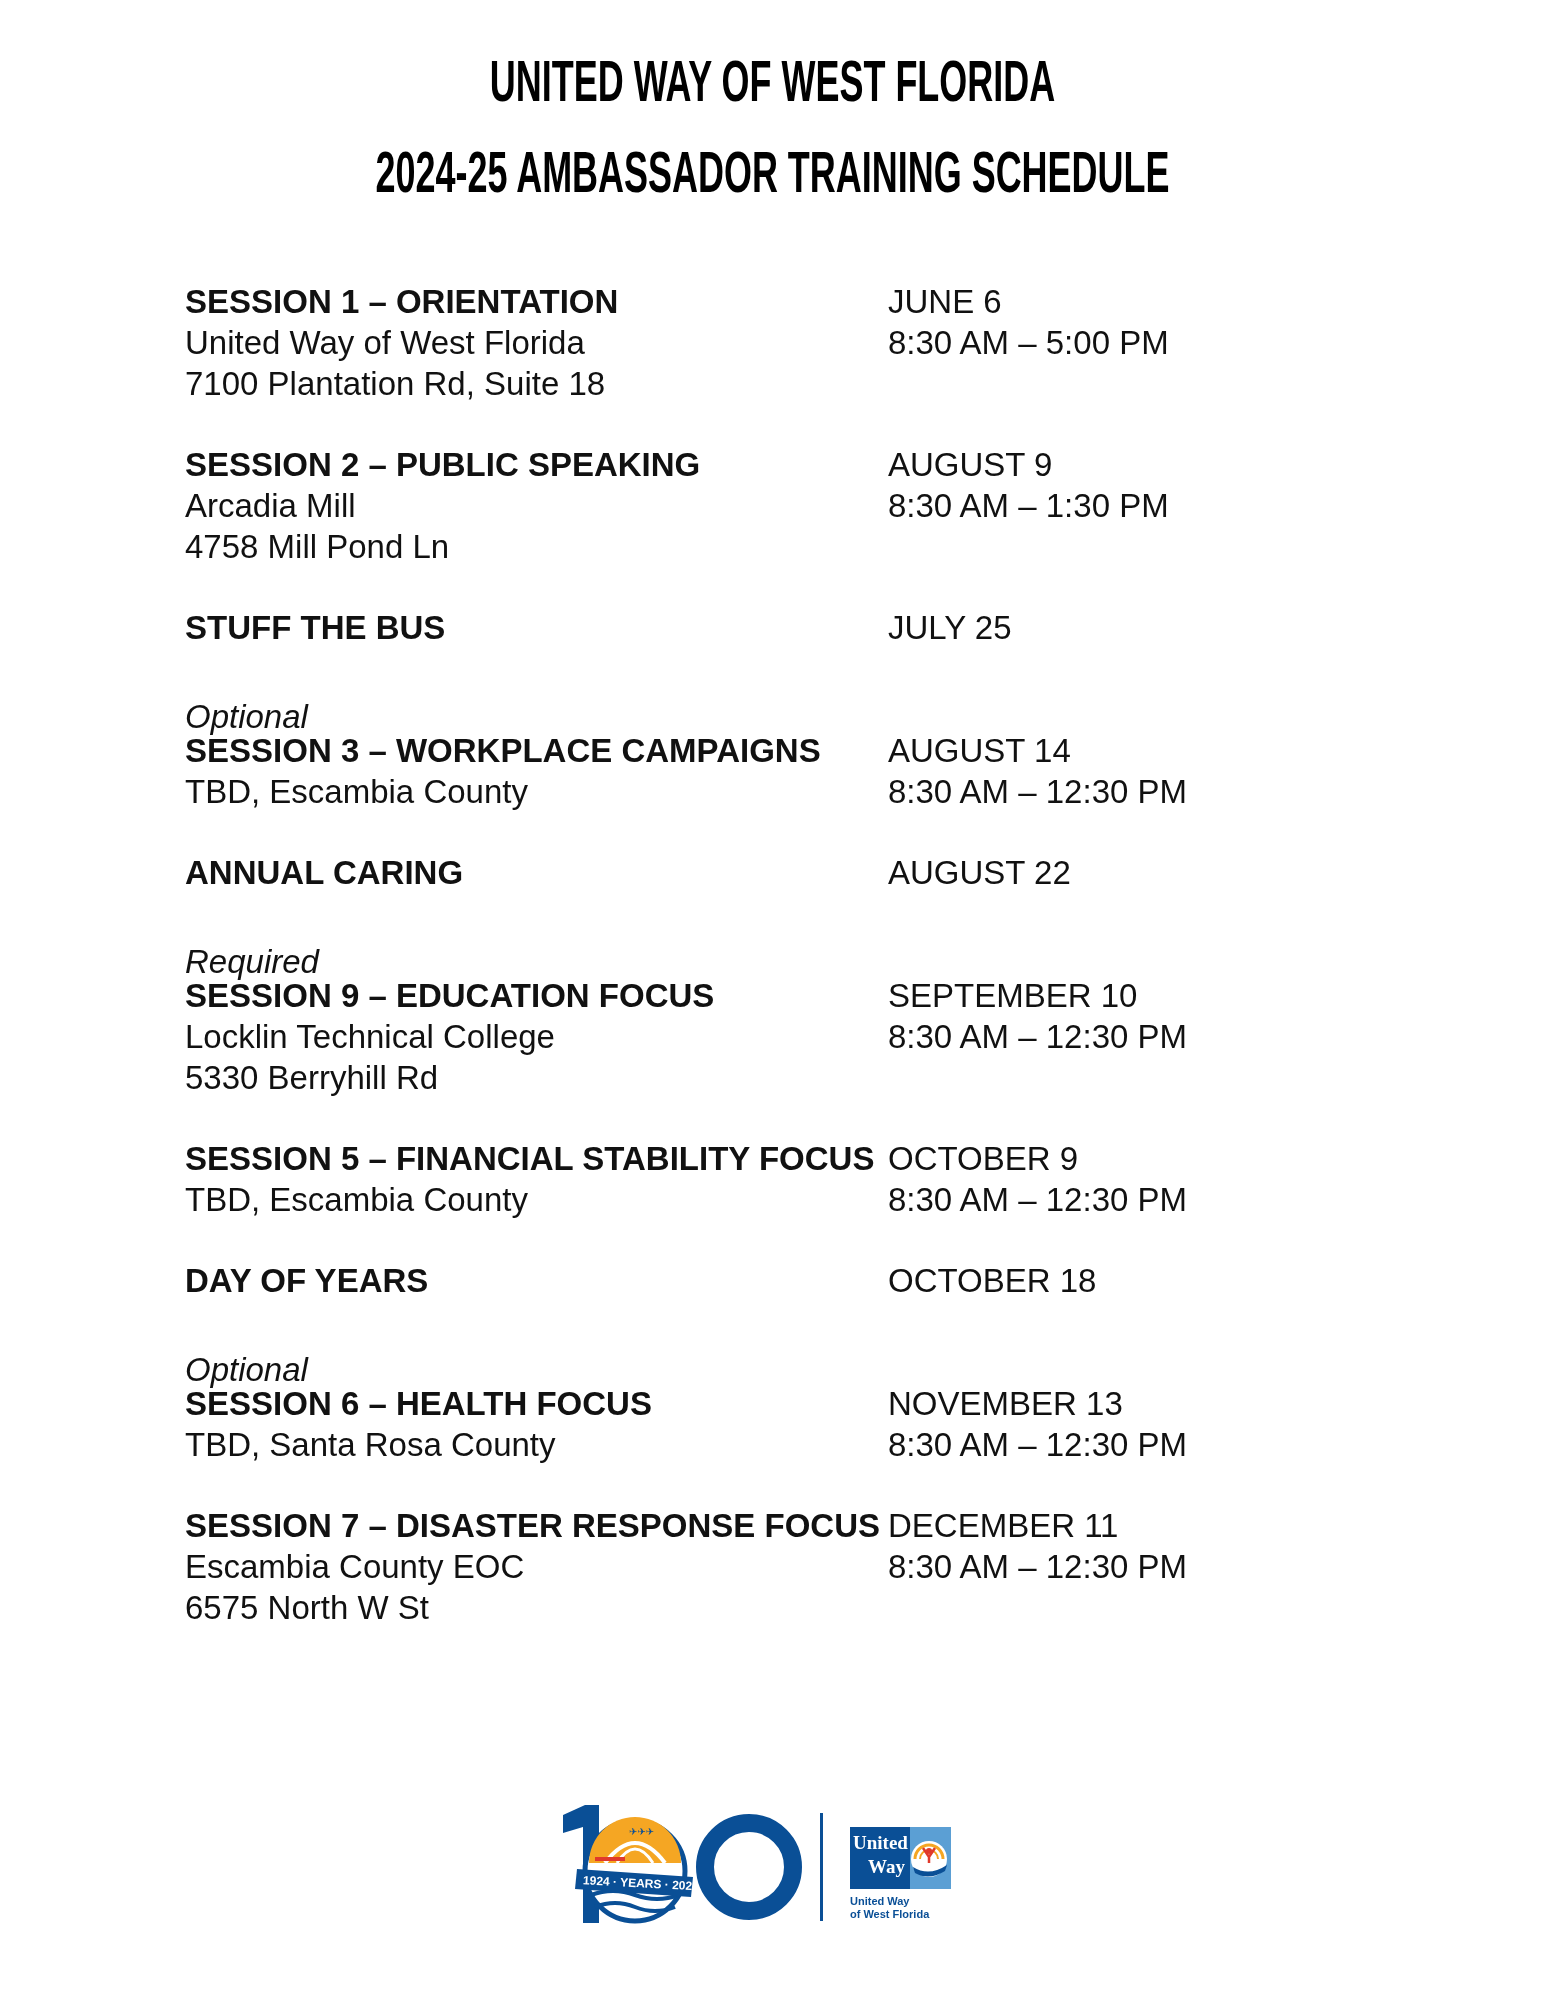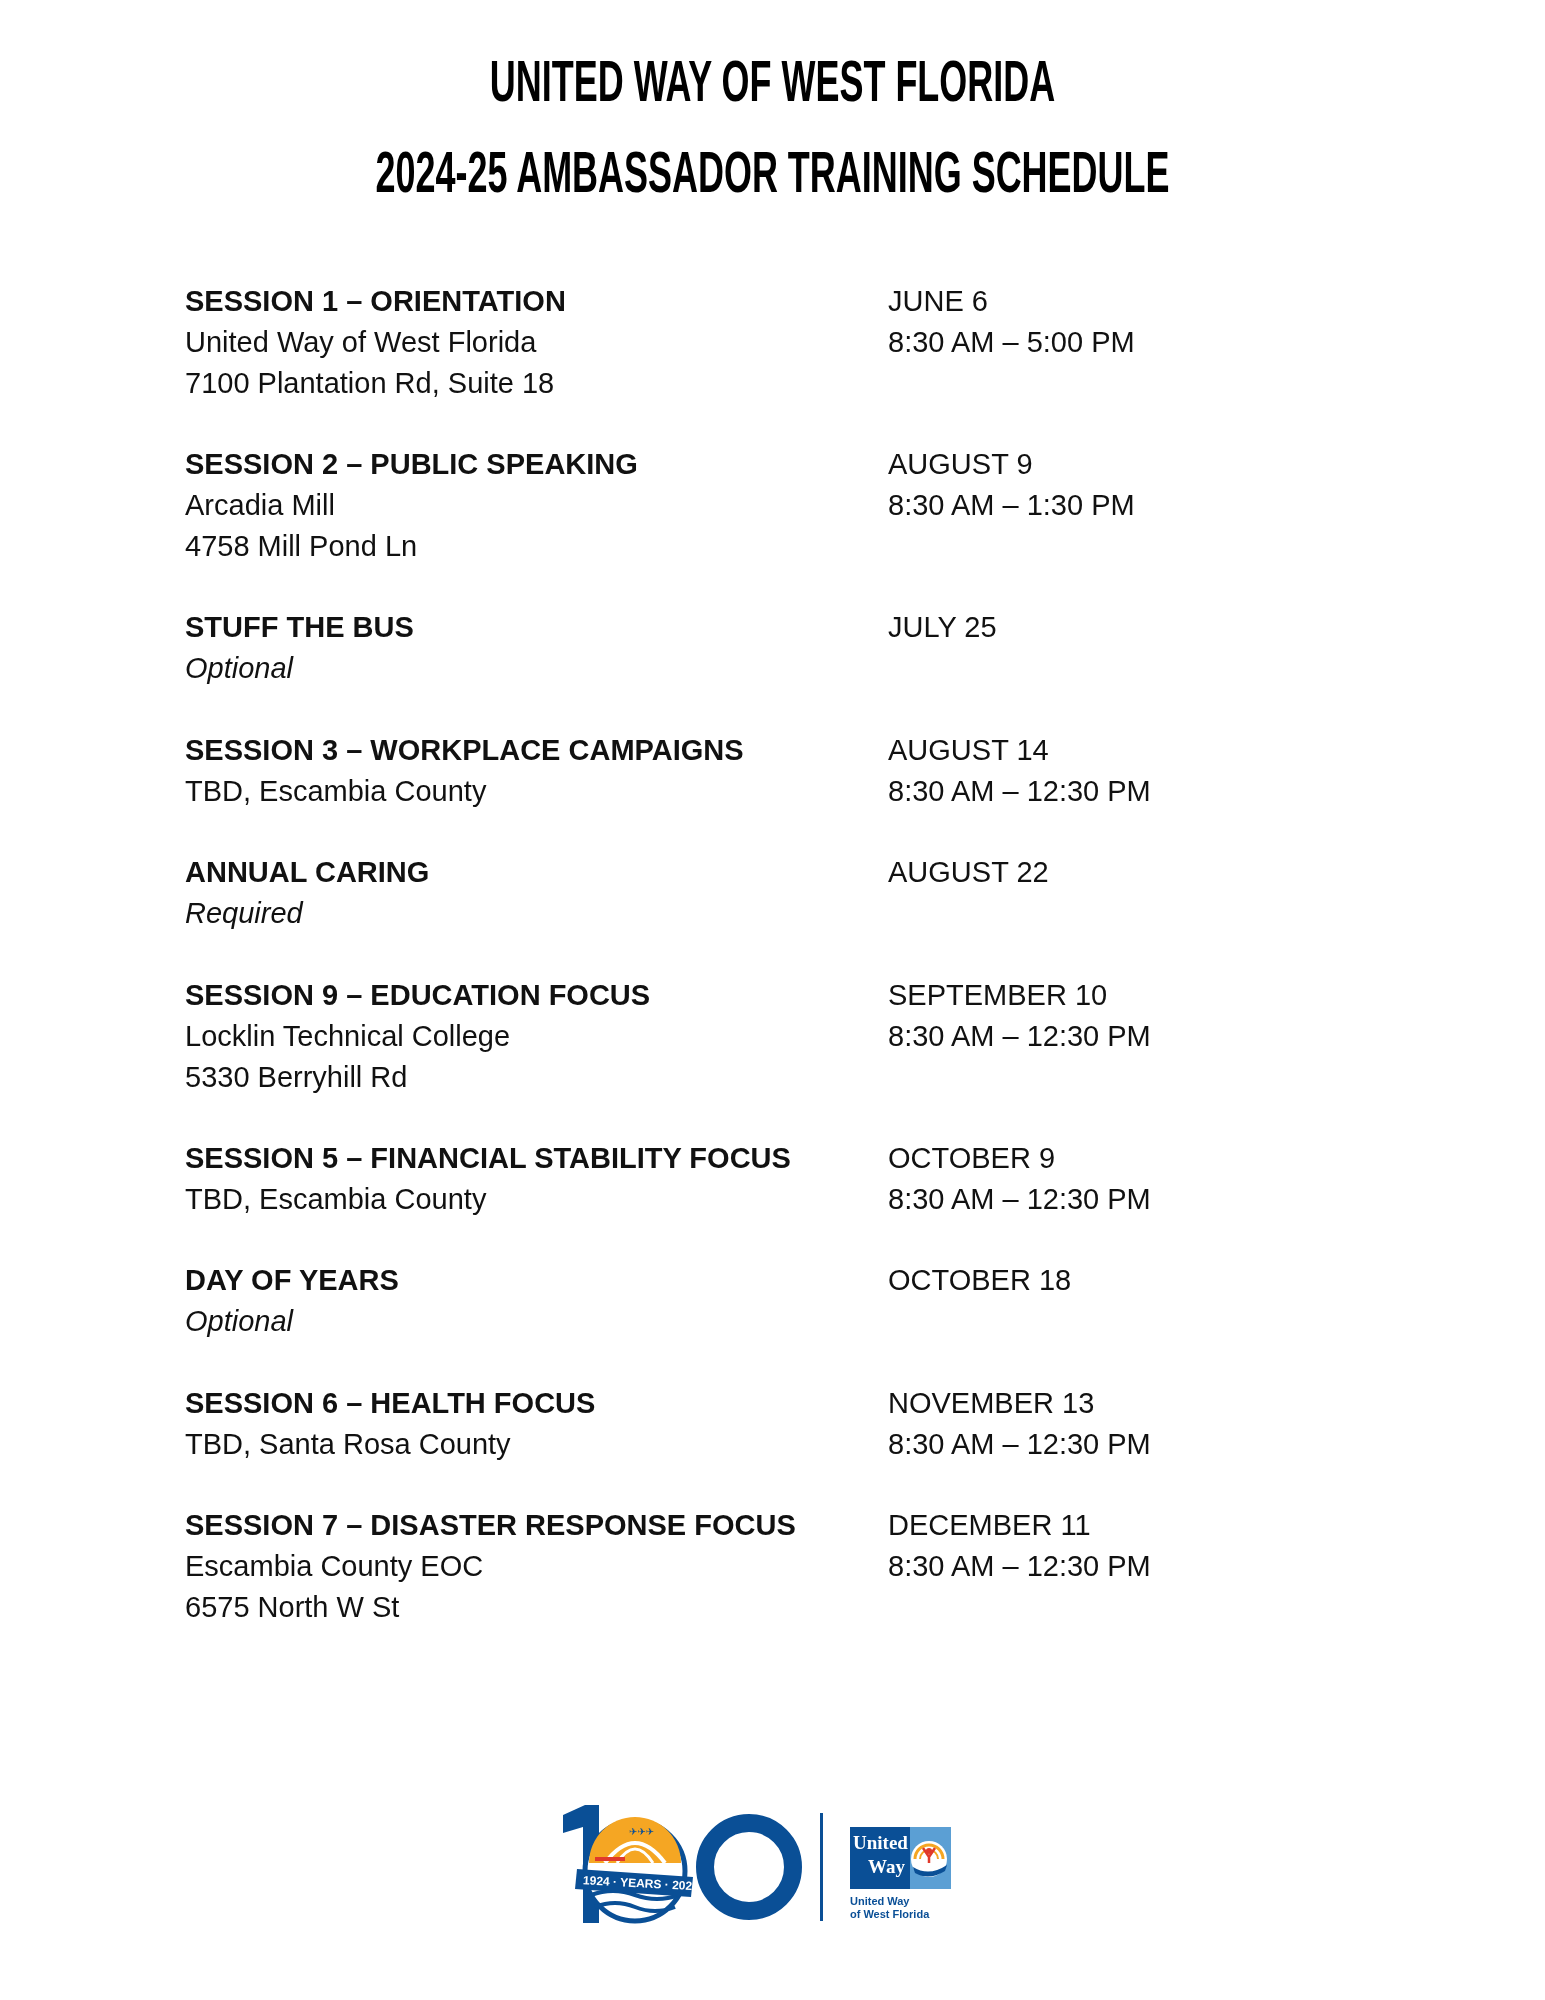--- a/index.html
+++ b/index.html
@@ -3,23 +3,23 @@
 <meta charset="utf-8">
 <style>
   html, body { margin:0; padding:0; background:#ffffff; }
   body { width:1545px; height:2000px; position:relative; overflow:hidden; color:#111; font-family:"Liberation Sans", sans-serif; }
   .title { position:absolute; left:0; width:1545px; text-align:center; font-family:"Liberation Sans", sans-serif; font-weight:bold; font-size:58px; letter-spacing:0px; transform:scaleX(0.62); transform-origin:center; color:#000; line-height:1; }
   .t1 { top:52px; }
   .t2 { top:143px; }
   .session { position:absolute; left:185px; width:1200px; }
   .left { position:absolute; left:0; top:0; width:680px; }
   .right { position:absolute; left:703px; top:0; width:400px; }
-  .line { font-size:29px; line-height:41px; white-space:nowrap; }
+  .line { font-size:33px; line-height:41px; white-space:nowrap; }
   .head { font-weight:bold; }
-  .italic { font-style:italic; }
+  .italic { font-style:italic;margin-top:48px; }
   .logo { position:absolute; left:555px; top:1805px; width:440px; height:125px; }
 </style>
 </head>
 <body>
 
 <div class="title t1">UNITED WAY OF WEST FLORIDA</div>
 <div class="title t2">2024-25 AMBASSADOR TRAINING SCHEDULE</div>
 
 <div class="session" style="top:281px">
   <div class="left">

